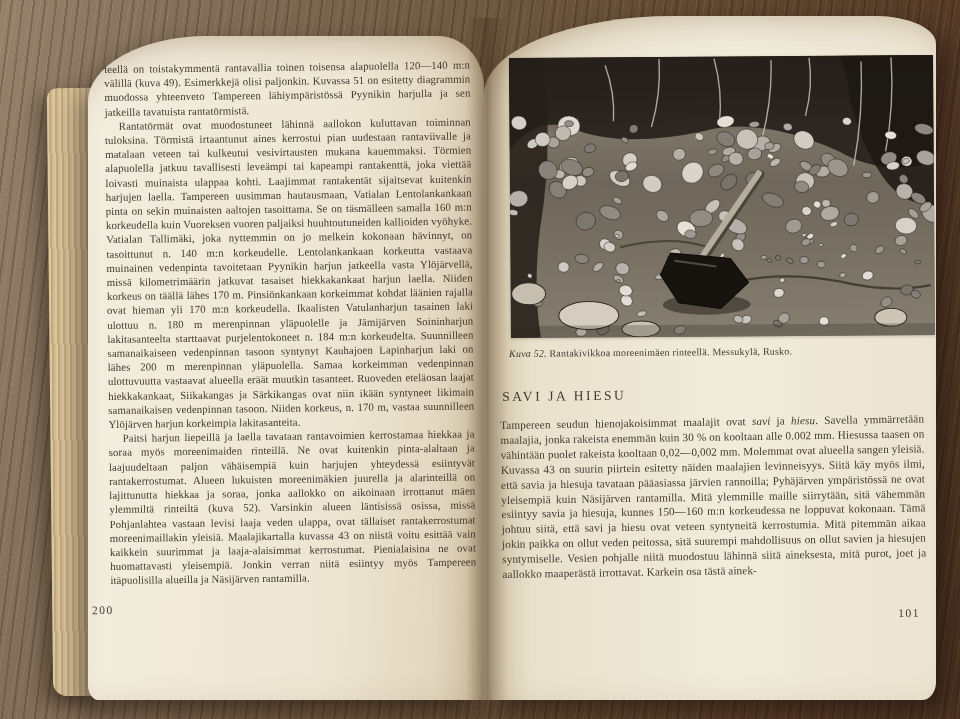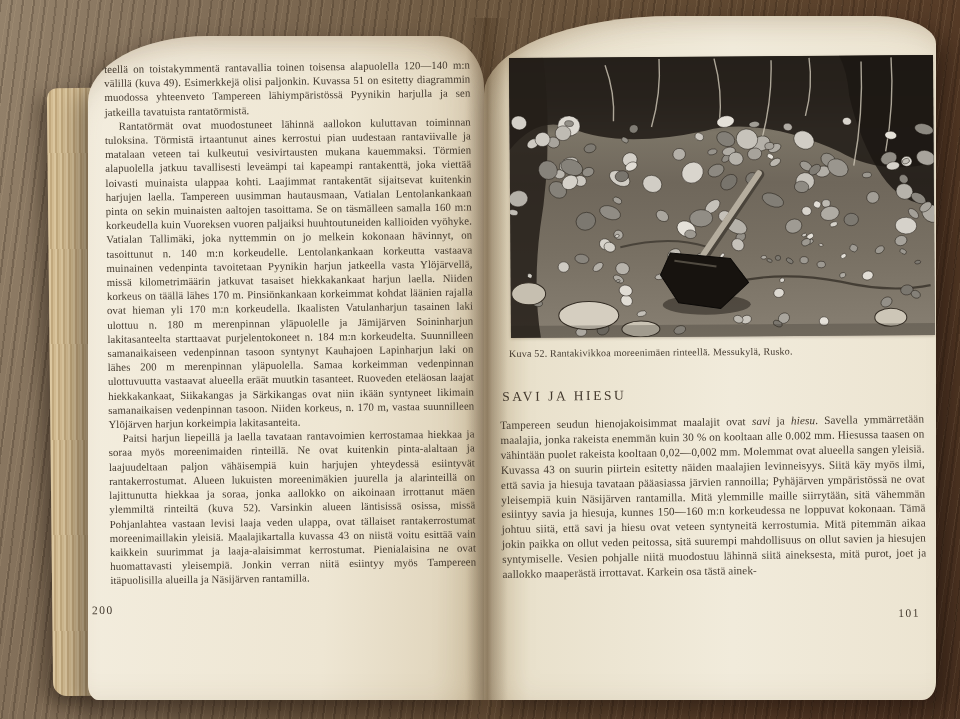--- a/index.html
+++ b/index.html
@@ -66,21 +66,21 @@
     transform:rotate(-.4deg);transform-origin:top left;
     box-shadow:0 1px 3px rgba(60,40,20,.25);
     overflow:hidden;background:#6e675d;
   }
   .photo svg{display:block;}
   .caption{
     position:absolute;left:509px;top:348px;width:424px;
     font-size:10px;letter-spacing:.2px;
     transform:rotate(-.5deg);transform-origin:top left;
   }
-  .caption .cap-label{}
+  .caption .cap-label{font-style:italic;}
   .heading{
     position:absolute;left:502px;top:389px;
     font-size:13.5px;letter-spacing:2.6px;font-weight:500;
     transform:rotate(-.6deg);transform-origin:top left;
   }
   .right-text{
     position:absolute;left:500px;top:418px;width:424px;
     font-size:11.2px;line-height:14.9px;text-align:justify;
     transform:rotate(-.9deg);transform-origin:top left;
     letter-spacing:.1px;

